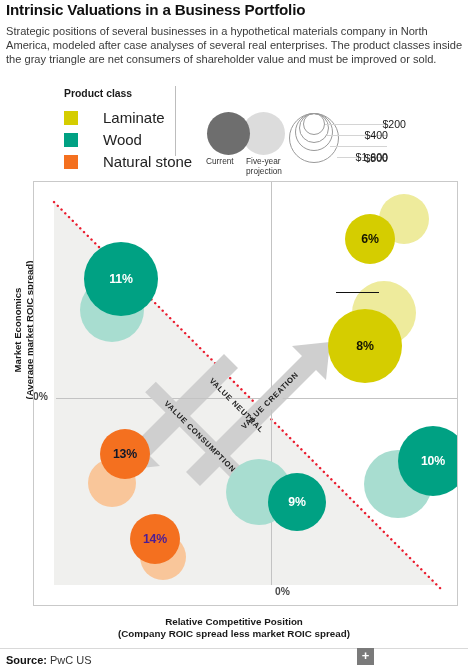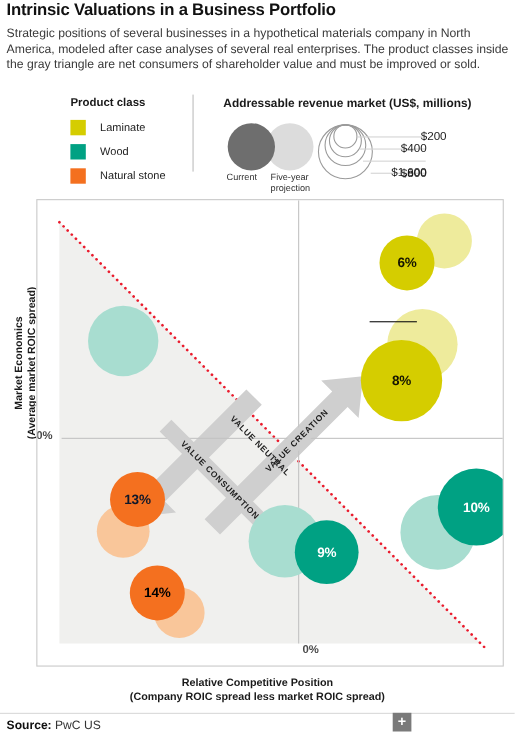--- a/index.html
+++ b/index.html
@@ -53,22 +53,22 @@
     white-space: nowrap;
   }
   #pc-head { left: 64px; top: 88px; }
   #ar-head { left: 203px; top: 88px; font-size: 10.8px; }
 
   .swatch-row {
     position: absolute;
     left: 64px;
     display: flex;
     align-items: center;
-    gap: 13px;
-    font-size: 10px;
+    gap: 25px;
+    font-size: 15px;
     color: #222;
     white-space: nowrap;
   }
   #sw0 { top: 109px; }
   #sw1 { top: 131px; }
   #sw2 { top: 153px; }
   .swatch { width: 14px; height: 14px; display: block; }
 
   
   .legcirc {
@@ -233,21 +233,20 @@
 <body>
 
 <div id="page">
 
   <div class="title">Intrinsic Valuations in a Business Portfolio</div>
   <div class="subtitle">Strategic positions of several businesses in a hypothetical materials company in North America, modeled after case analyses of several real enterprises. The product classes inside the gray triangle are net consumers of shareholder value and must be improved or sold.</div>
 
   <div class="legend-divider"></div>
 
   <div class="legend-head" id="pc-head">Product class</div>
-  <div class="legend-head" id="ar-head">Addressable revenue market (US$, millions)</div>
 
   <div class="swatch-row" id="sw0">
     <span class="swatch" id="swc0" style="background: rgb(213, 205, 0);"></span>
     <span>Laminate</span>
   </div>
   <div class="swatch-row" id="sw1">
     <span class="swatch" id="swc1" style="background: rgb(0, 161, 131);"></span>
     <span>Wood</span>
   </div>
   <div class="swatch-row" id="sw2">
@@ -312,28 +311,29 @@
       <div class="band" style="left:96px; top:247px; width:140px; height:15px; transform: rotate(45deg); transform-origin: center;">VALUE CONSUMPTION</div>
 
       <div class="bubble" style="left:46px;  top:96px;  width:64px; height:64px; background:#a8ddd0;"></div>
       <div class="bubble" style="left:345px; top:12px;  width:50px; height:50px; background:#eeeb9c;"></div>
       <div class="bubble" style="left:318px; top:99px;  width:64px; height:64px; background:#eeeb9c;"></div>
       <div class="bubble" style="left:54px;  top:277px; width:48px; height:48px; background:#f9c69a;"></div>
       <div class="bubble" style="left:106px; top:352px; width:46px; height:46px; background:#f9c69a;"></div>
       <div class="bubble" style="left:192px; top:277px; width:66px; height:66px; background:#a8ddd0;"></div>
       <div class="bubble" style="left:330px; top:268px; width:68px; height:68px; background:#a8ddd0;"></div>
 
+      <div class="bubble" style="left:50px;  top:60px;  width:74px; height:74px; background:#00a183; color:#fff;">11%</div>
 
       <div class="bubble" style="left:311px; top:32px;  width:50px; height:50px; background:#d5cd00; color:#141400;">6%</div>
 
       <div class="bubble" style="left:294px; top:127px; width:74px; height:74px; background:#d5cd00; color:#141400;">8%</div>
 
       <div class="bubble" style="left:66px;  top:247px; width:50px; height:50px; background:#f4701f; color:#0f172a;">13%</div>
 
-      <div class="bubble" style="left:84px;  top:332px; width:50px; height:50px; background:#f4701f; color:#000000;">14%</div>
+      <div class="bubble" style="left:96px;  top:332px; width:50px; height:50px; background:#f4701f; color:#4c1d95;">14%</div>
 
       <div class="bubble" style="left:234px; top:291px; width:58px; height:58px; background:#00a183; color:#fff;">9%</div>
 
       <div class="bubble" style="left:364px; top:244px; width:70px; height:70px; background:#00a183; color:#fff;">10%</div>
 
     </div>
   </div>
 
   <div id="callout-line"></div>
 

